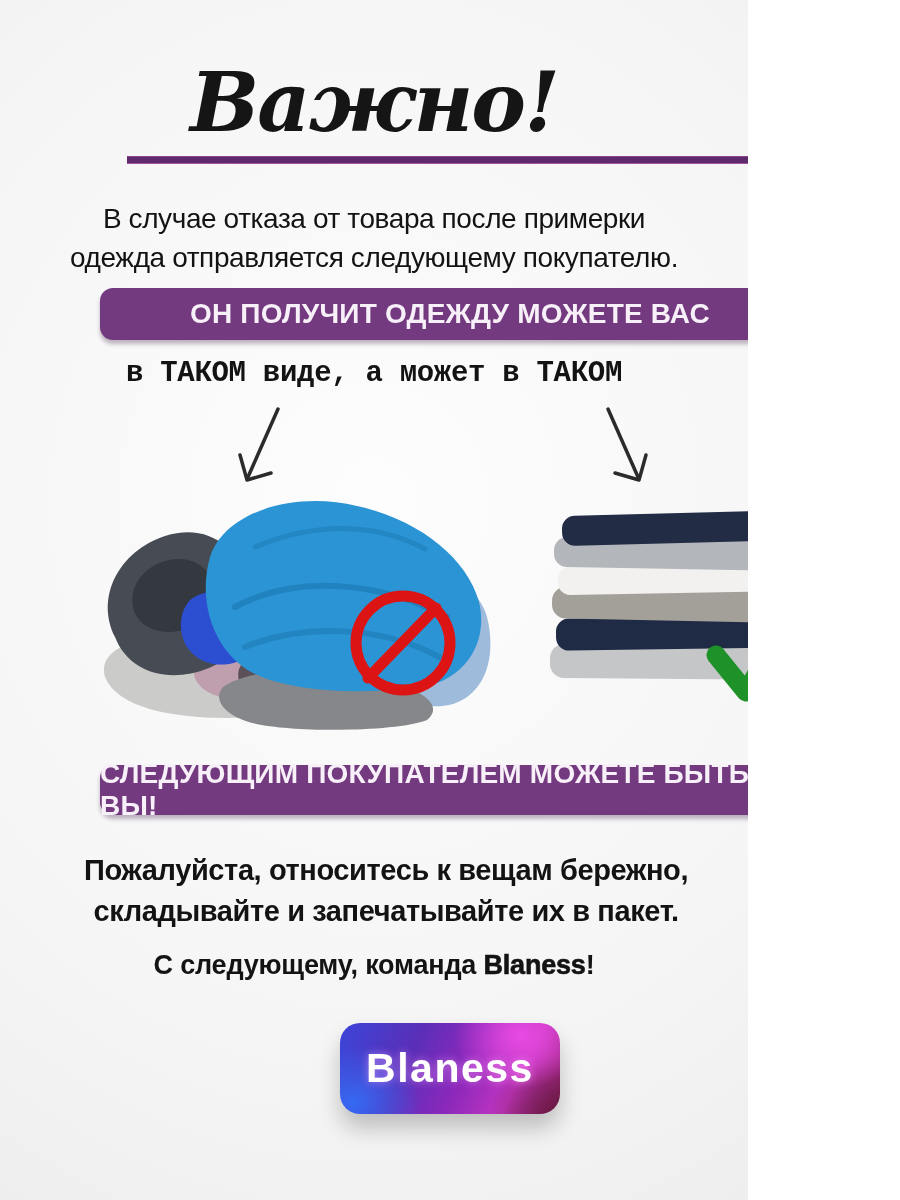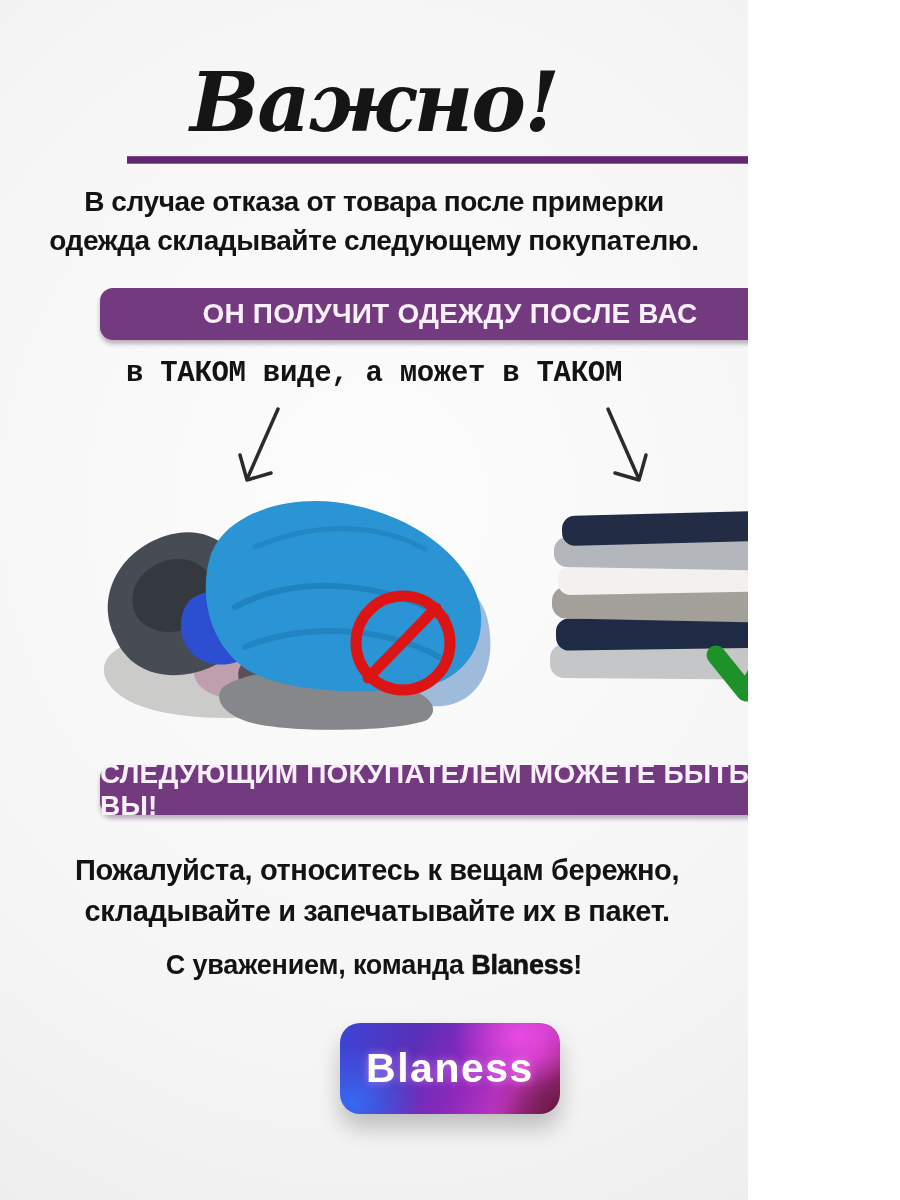--- a/index.html
+++ b/index.html
@@ -17,22 +17,22 @@
     font-style:italic;font-weight:bold;
     font-size:82px;line-height:100px;
     color:#151515;letter-spacing:-2px;
   }
   .title-underline{
     position:absolute;left:127px;top:157px;width:646px;height:6px;
     background:#5f2a6b;
     box-shadow:0 1px 0 #a5549e, 0 -1px 0 #8e4490;
   }
   .intro{
-    position:absolute;top:182px;left:0;width:100%;
-    text-align:center;font-weight:700;font-size:28px;line-height:39px;
+    position:absolute;top:199px;left:0;width:100%;
+    text-align:center;font-weight:400;font-size:28px;line-height:39px;
     letter-spacing:-0.4px;color:#131313;
   }
   .banner{
     position:absolute;left:100px;width:700px;
     background:#743a80;border-radius:13px;
     display:flex;align-items:center;justify-content:center;
     color:#f7f0f8;font-weight:700;
     box-shadow:0 4px 4px rgba(45,15,55,.30);
     letter-spacing:0.2px;
   }
@@ -45,21 +45,21 @@
     font-family:Liberation Mono, monospace;
   }
   .arrow-svg{position:absolute;}
   .arrow-left{left:228px;top:403px;}
   .arrow-right{left:588px;top:403px;}
   .pile-svg{position:absolute;left:95px;top:487px;}
   .no-sign-svg{position:absolute;left:345px;top:586px;}
   .stack-svg{position:absolute;left:540px;top:505px;}
   .check-svg{position:absolute;left:700px;top:580px;}
   .care{
-    position:absolute;top:850px;left:3px;width:100%;
+    position:absolute;top:850px;left:12px;width:100%;
     text-align:center;font-weight:700;font-size:29px;line-height:41px;
     letter-spacing:-0.4px;color:#131313;
   }
   .signoff{
     position:absolute;top:950px;left:0;width:100%;
     text-align:center;font-weight:700;font-size:27px;color:#131313;
     letter-spacing:-0.2px;
   }
   .signoff .brand{ -webkit-text-stroke:0.6px #131313; }
   .logo{
@@ -81,25 +81,25 @@
 </head>
 <body>
 
 <div class="canvas">
 
   <div class="title">Важно!</div>
   <div class="title-underline"></div>
 
   <div class="intro">
     <div>В случае отказа от товара после примерки</div>
-    <div>одежда складывайте следующему покупателю.</div>
+    <div>одежда отправляется следующему покупателю.</div>
   </div>
 
   <div class="banner banner-1">
-    <span>ОН ПОЛУЧИТ ОДЕЖДУ ПОСЛЕ ВАС</span>
+    <span>ОН ПОЛУЧИТ ОДЕЖДУ МОЖЕТЕ ВАС</span>
   </div>
 
   <div class="subtitle">в ТАКОМ виде, а может в ТАКОМ</div>
 
   <svg class="arrow-svg arrow-left" width="70" height="92" viewBox="0 0 70 92">
     <path d="M50 6 L20 74" fill="none" stroke-width="3.5" stroke-linecap="round" stroke="#2b2b2b"></path>
     <path d="M12 52 L19 77 L43 70" fill="none" stroke-width="3.5" stroke-linecap="round" stroke-linejoin="round" stroke="#2b2b2b"></path>
   </svg>
 
   <svg class="arrow-svg arrow-right" width="70" height="92" viewBox="0 0 70 92">
@@ -142,19 +142,19 @@
 
   <div class="banner banner-2">
     <span>СЛЕДУЮЩИМ ПОКУПАТЕЛЕМ МОЖЕТЕ БЫТЬ ВЫ!</span>
   </div>
 
   <div class="care">
     <div>Пожалуйста, относитесь к вещам бережно,</div>
     <div>складывайте и запечатывайте их в пакет.</div>
   </div>
 
-  <div class="signoff"><span>С уважением, команда </span><span class="brand">Blaness</span><span>!</span></div>
+  <div class="signoff"><span>С следующему, команда </span><span class="brand">Blaness</span><span>!</span></div>
 
   <div class="logo">
     <span class="logo-text">Blaness</span>
   </div>
 
 </div>
 
 </body></html>

